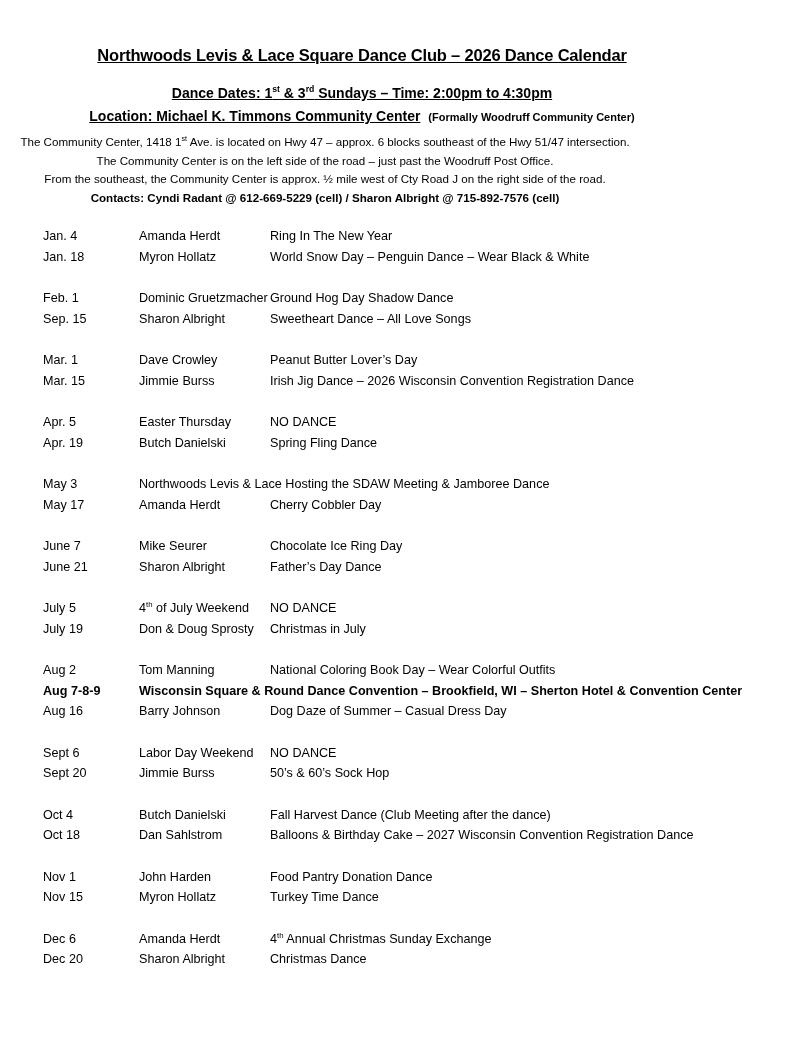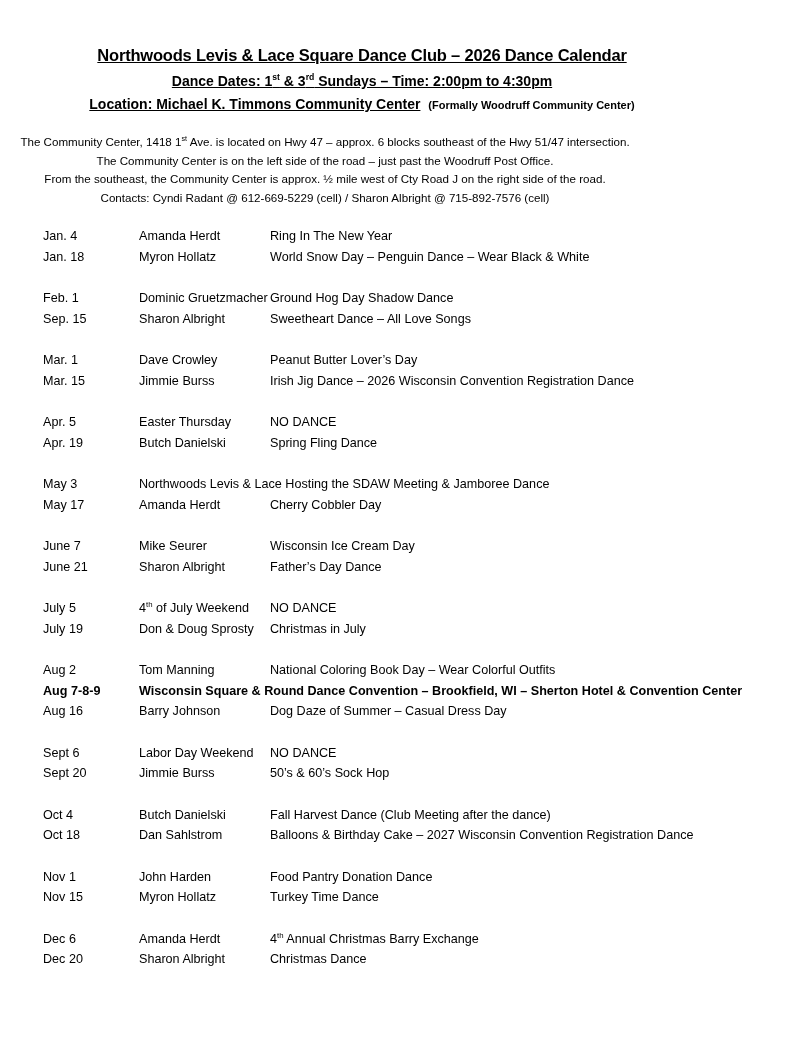--- a/index.html
+++ b/index.html
@@ -7,29 +7,29 @@
       width: 805px; height: 1041px; position: relative; overflow: hidden;
       font-family: "Liberation Sans", sans-serif; color: #000;
     }
     .header { position: absolute; left: 0; top: 44px; width: 724px; text-align: center; }
     .title {
       font-weight: bold; font-size: 16.5px; text-decoration: underline;
       letter-spacing: -0.2px; line-height: 22px; margin: 0;
     }
     .subtitle {
       font-weight: bold; font-size: 14px; text-decoration: underline;
-      line-height: 22px; margin: 4px 0 0 0;
+      line-height: 22px; margin: 16px 0 0 0;
     }
     .location-line { font-size: 14px; line-height: 22px; margin: 1px 0 0 0; }
     .location-line .loc { font-weight: bold; text-decoration: underline; }
     .location-line .note { font-weight: bold; font-size: 11px; margin-left: 4px; }
     sup { font-size: 0.62em; line-height: 0; vertical-align: super; }
     .info { position: absolute; left: 0; top: 133px; width: 650px; text-align: center; }
     .info p { margin: 0; font-size: 11.6px; line-height: 18.5px; }
-    .info p.contacts { font-weight: normal; text-align: center; }
+    .info p.contacts { font-weight: bold; text-align: center; }
     .schedule { position: absolute; left: 43px; top: 226px; width: 760px; }
     .month-group { margin-bottom: 21px; }
     .row { position: relative; height: 20.5px; font-size: 12.6px; line-height: 20.5px; white-space: nowrap; }
     .row .date { position: absolute; left: 0; }
     .row .caller { position: absolute; left: 96px; }
     .row .theme { position: absolute; left: 227px; }
     .row .span-all { position: absolute; left: 96px; }
     .row.bold { font-weight: bold; }
   </style>
 </head>
@@ -111,21 +111,21 @@
         <span class="date">May 17</span>
         <span class="caller">Amanda Herdt</span>
         <span class="theme">Cherry Cobbler Day</span>
       </div>
   </div>
 
   <div class="month-group">
     <div class="row">
         <span class="date">June 7</span>
         <span class="caller">Mike Seurer</span>
-        <span class="theme">Wisconsin Ice Cream Day</span>
+        <span class="theme">Chocolate Ice Ring Day</span>
       </div>
     <div class="row">
         <span class="date">June 21</span>
         <span class="caller">Sharon Albright</span>
         <span class="theme">Father’s Day Dance</span>
       </div>
   </div>
 
   <div class="month-group">
     <div class="row">
@@ -193,21 +193,21 @@
         <span class="date">Nov 15</span>
         <span class="caller">Myron Hollatz</span>
         <span class="theme">Turkey Time Dance</span>
       </div>
   </div>
 
   <div class="month-group">
     <div class="row">
         <span class="date">Dec 6</span>
         <span class="caller">Amanda Herdt</span>
-        <span class="theme"><span>4</span><sup>th</sup><span> Annual Christmas Barry Exchange</span></span>
+        <span class="theme"><span>4</span><sup>th</sup><span> Annual Christmas Sunday Exchange</span></span>
       </div>
     <div class="row">
         <span class="date">Dec 20</span>
         <span class="caller">Sharon Albright</span>
         <span class="theme">Christmas Dance</span>
       </div>
   </div>
 
 </div>
 

